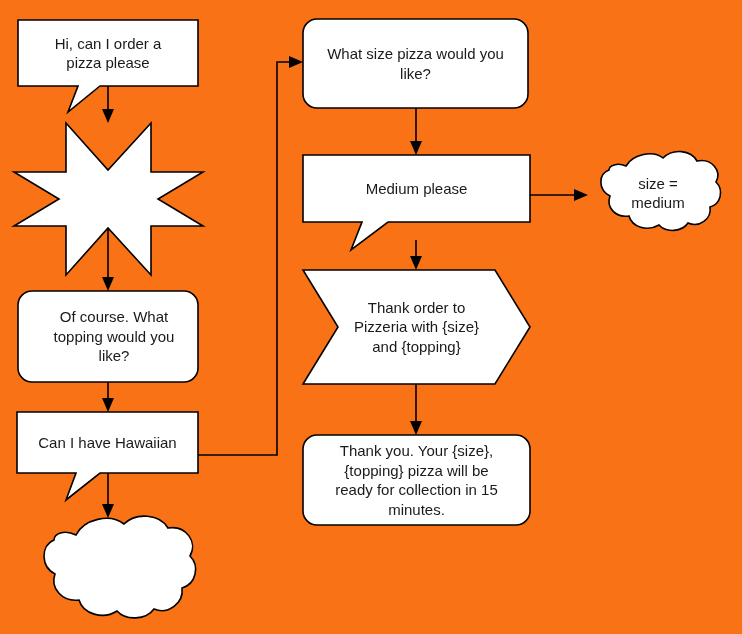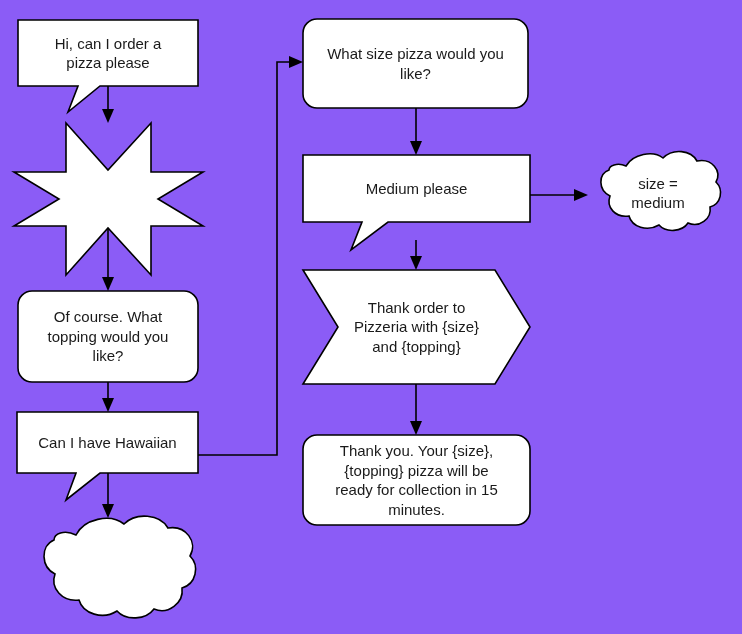--- a/index.html
+++ b/index.html
@@ -7,21 +7,21 @@
     padding: 0;
     background: #ffffff;
   }
   body {
     font-family: "Liberation Sans", sans-serif;
   }
   #canvas {
     position: relative;
     width: 742px;
     height: 634px;
-    background: #8b5cf6;
+    background: #f97316;
     overflow: hidden;
   }
   svg#diagram {
     position: absolute;
     top: 0;
     left: 0;
     width: 742px;
     height: 634px;
   }
   .shape {
@@ -145,21 +145,21 @@
       <line class="connector" x1="416" y1="384" x2="416" y2="425"></line>
       <path class="arrowhead" d="M416,435 L410,421 L422,421 Z"></path>
     </g>
 
   </svg>
 
   <div class="node-label" style="left:18px; top:20px; width:180px; height:66px; padding:0 8px;">Hi, can I order a
 pizza please</div>
 
 
-  <div class="node-label" style="left:18px; top:291px; width:180px; height:91px; padding:0 10px;">Of course. What
+  <div class="node-label" style="left:24px; top:291px; width:180px; height:91px; padding:0 10px;">Of course. What
 topping would you
 like?</div>
 
   <div class="node-label" style="left:17px; top:412px; width:181px; height:61px; padding:16px 6px;">Can I have Hawaiian</div>
 
 
   <div class="node-label" style="left:303px; top:19px; width:225px; height:89px; padding:13px 8px;">What size pizza would you
 like?</div>
 
   <div class="node-label" style="left:588px; top:157px; width:140px; height:72px;">size =

